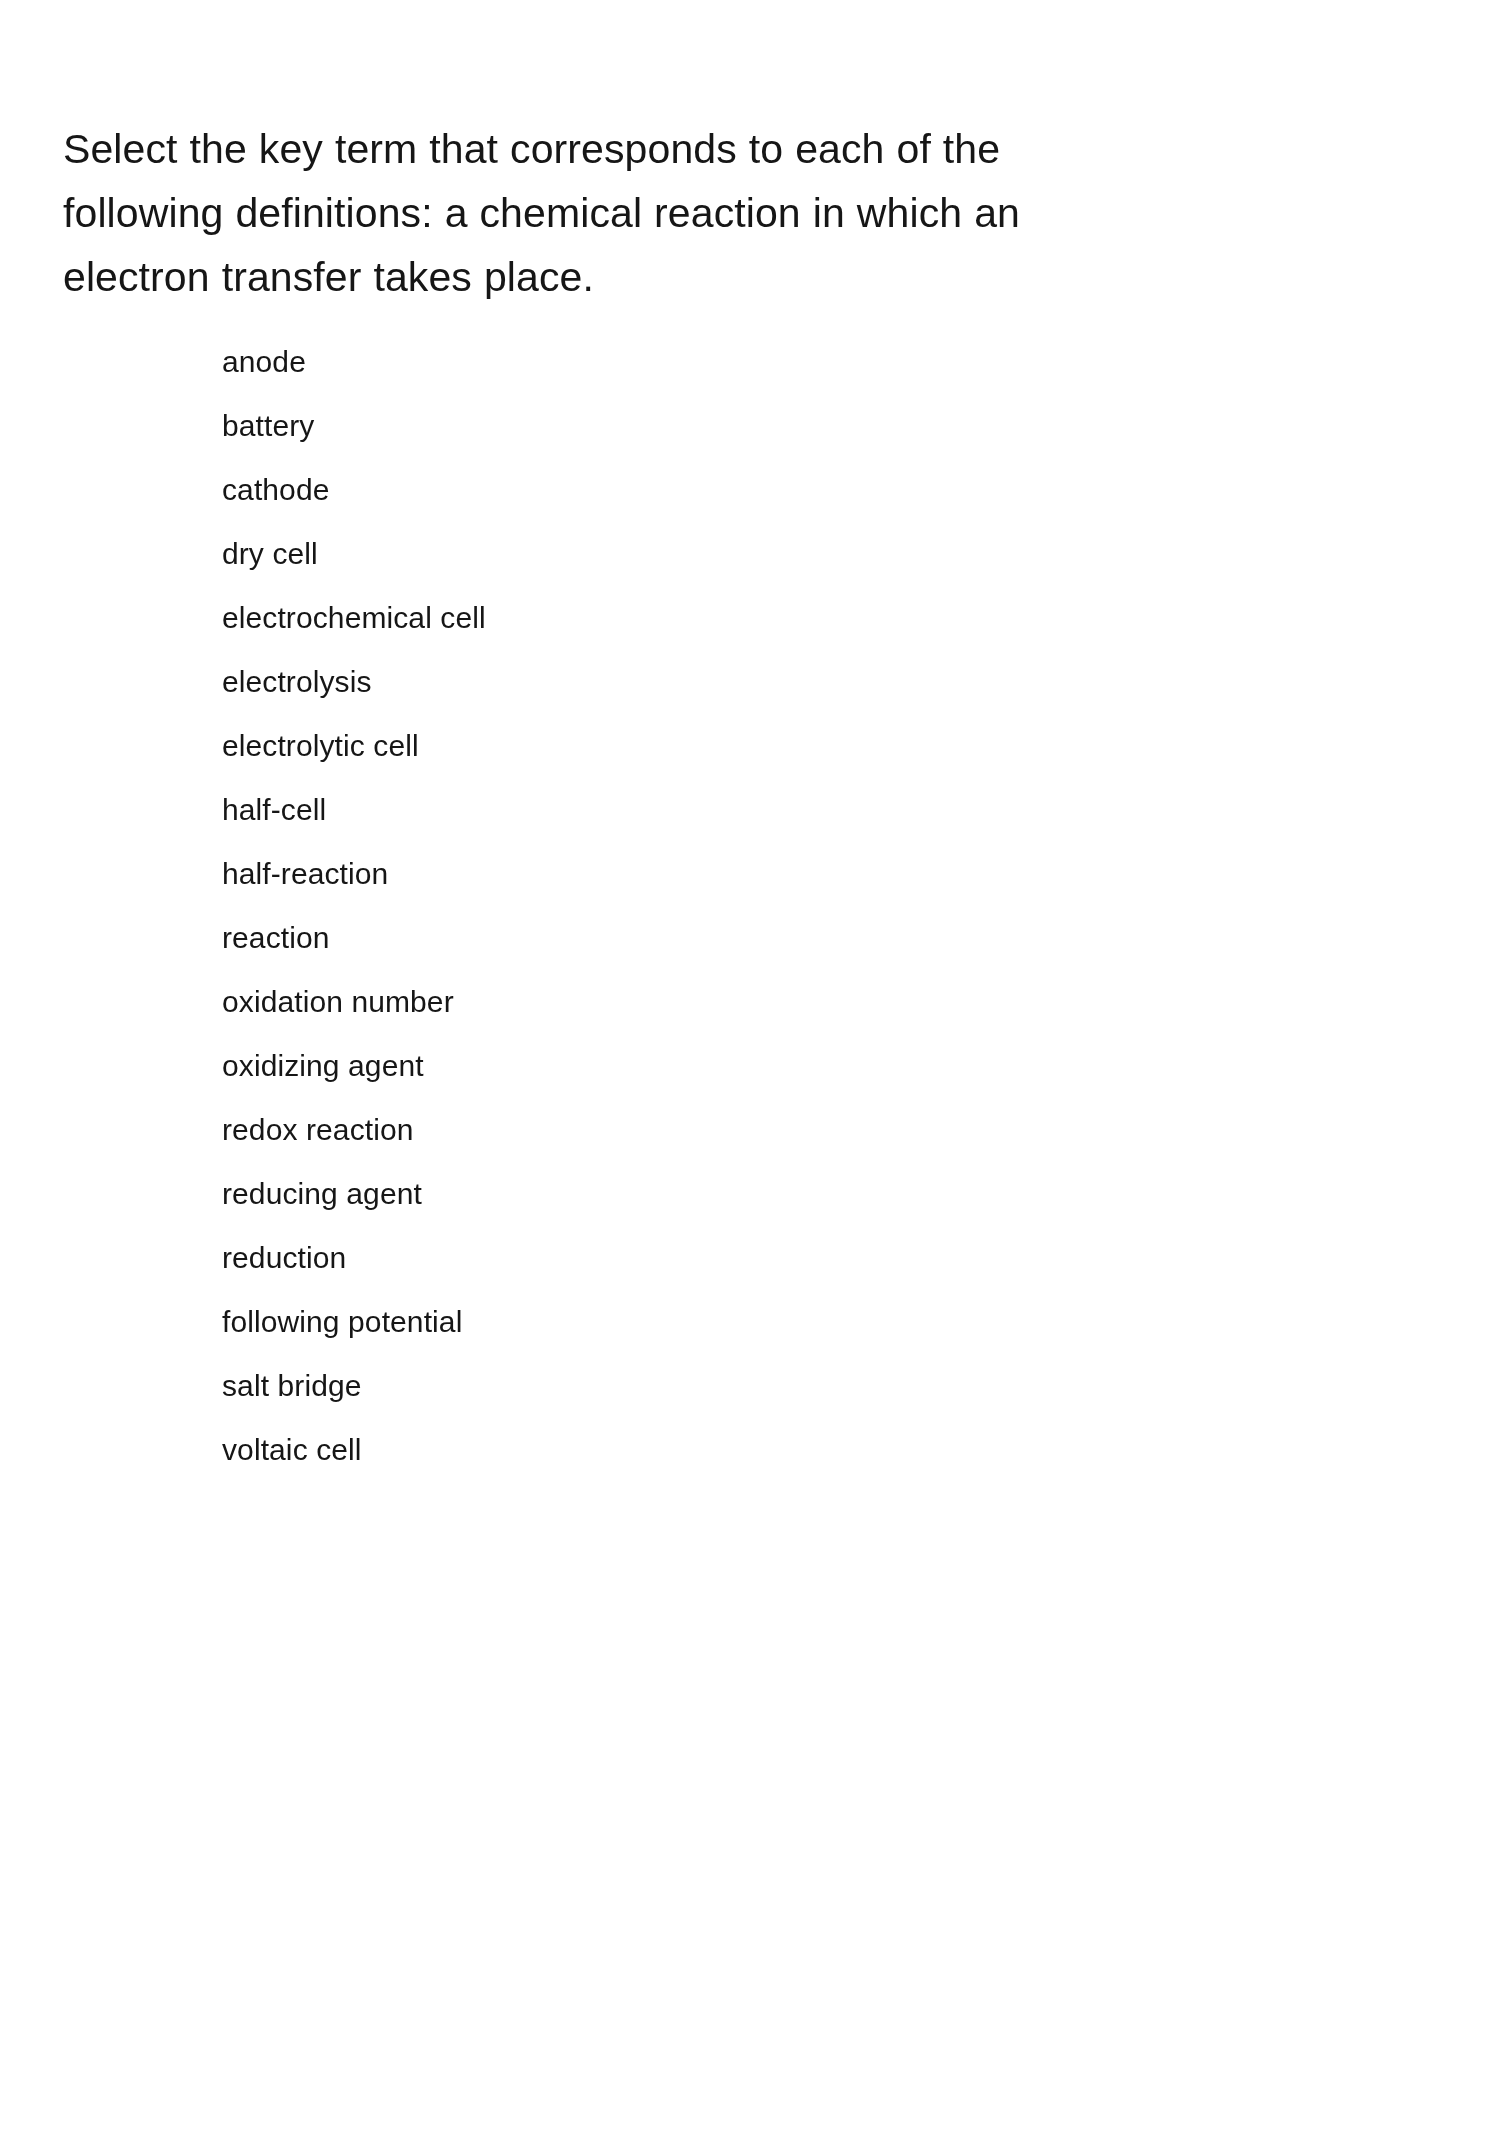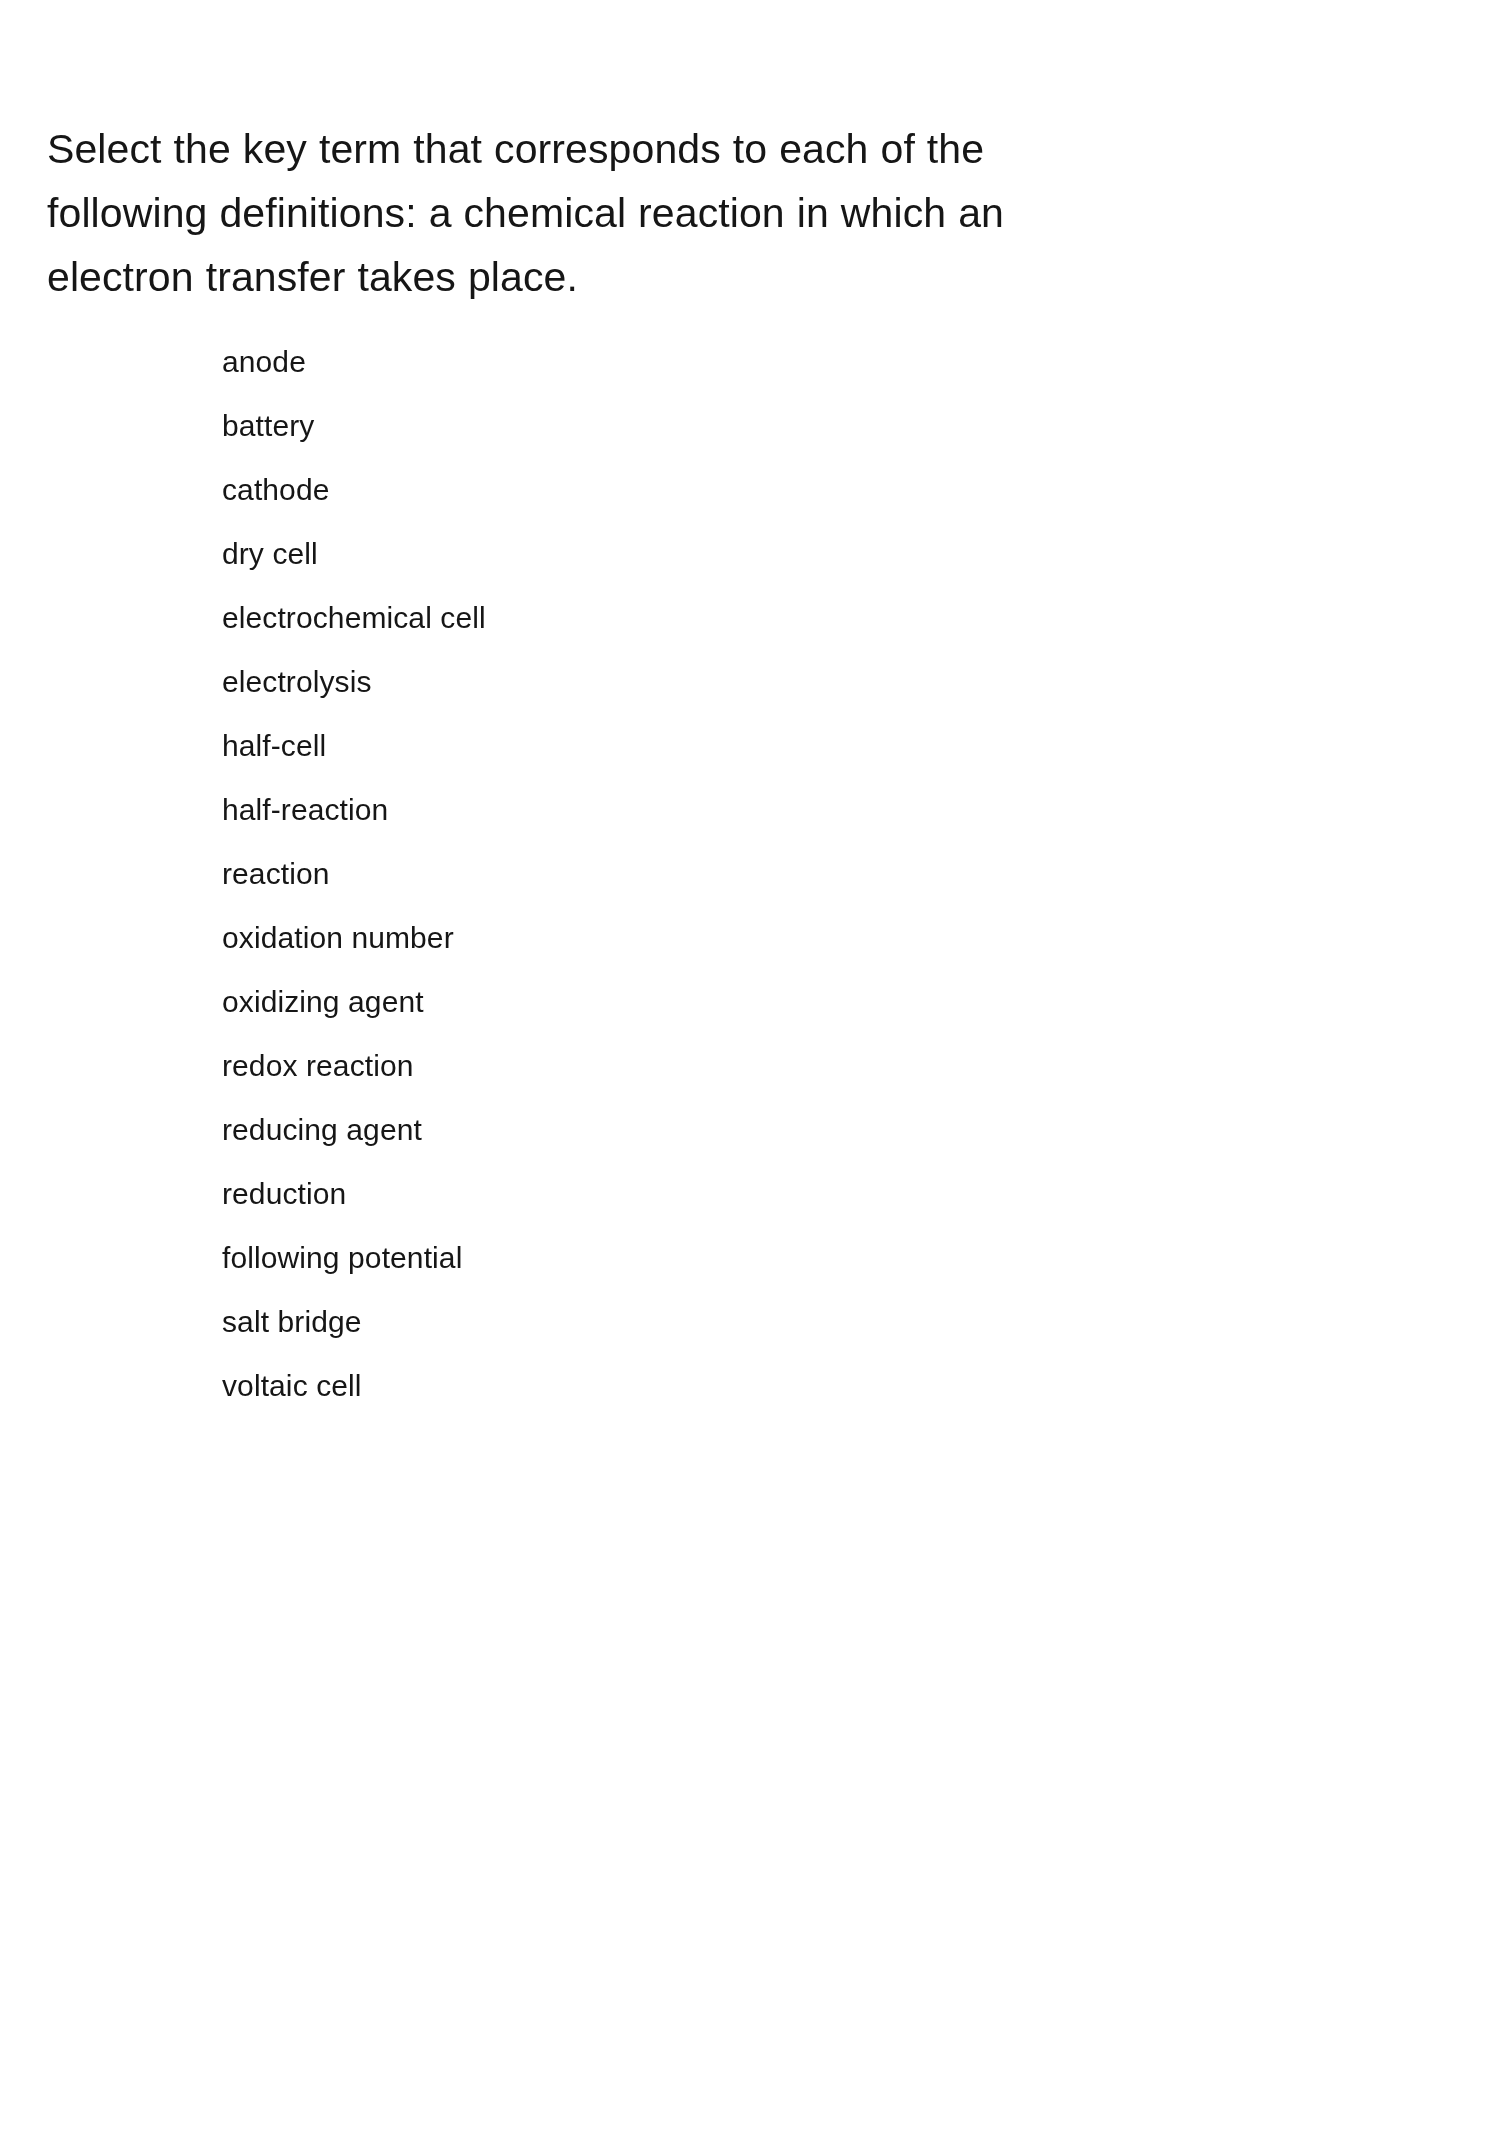--- a/index.html
+++ b/index.html
@@ -20,21 +20,21 @@
   .page {
     position: relative;
     width: 1500px;
     height: 2152px;
     background: #ffffff;
     box-sizing: border-box;
   }
 
   .question-block {
     position: absolute;
-    left: 47px;
+    left: 63px;
     top: 76px;
     width: 1380px;
   }
 
   .question-text {
     font-size: 41px;
     line-height: 64px;
     font-weight: 400;
     color: #161616;
     letter-spacing: 0.1px;
@@ -73,20 +73,21 @@
     <p class="question-text">Select the key term that corresponds to each of the following definitions: a chemical reaction in which an electron transfer takes place.</p>
   </div>
 
   <ul class="options-list">
     <li class="option-item">anode</li>
     <li class="option-item">battery</li>
     <li class="option-item">cathode</li>
     <li class="option-item">dry cell</li>
     <li class="option-item">electrochemical cell</li>
     <li class="option-item">electrolysis</li>
+    <li class="option-item">electrolytic cell</li>
     <li class="option-item">half-cell</li>
     <li class="option-item">half-reaction</li>
     <li class="option-item">reaction</li>
     <li class="option-item">oxidation number</li>
     <li class="option-item">oxidizing agent</li>
     <li class="option-item">redox reaction</li>
     <li class="option-item">reducing agent</li>
     <li class="option-item">reduction</li>
     <li class="option-item">following potential</li>
     <li class="option-item">salt bridge</li>

